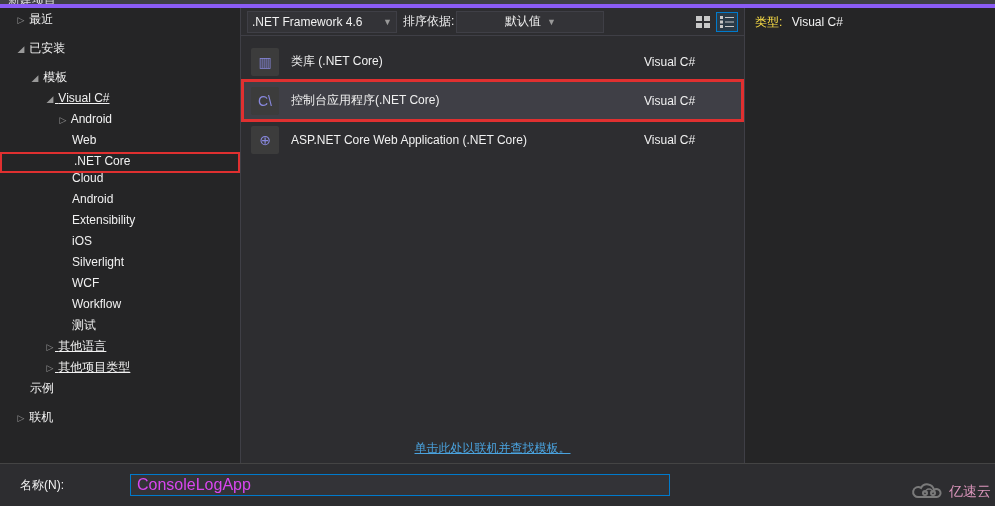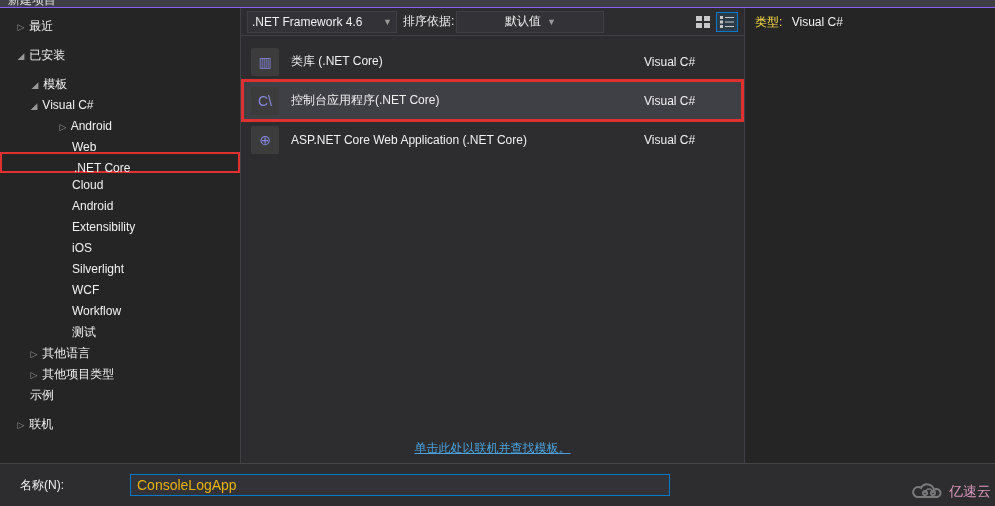--- a/index.html
+++ b/index.html
@@ -9,55 +9,55 @@
       background: #2d2d30;
       font-family: "Microsoft YaHei", "Segoe UI", sans-serif;
       font-size: 12px;
       color: #f1f1f1;
       overflow: hidden;
       position: relative;
     }
     .titlebar {
       height: 8px;
       background: #3f3f46;
-      border-bottom: 1px solid #8b5cf6;
+      border-bottom: 4px solid #8b5cf6;
       padding-left: 8px;
       color: #ddd;
       line-height: 0;
       overflow: hidden;
     }
     .main-area {
       display: flex;
       height: 456px;
       border-bottom: 1px solid #444;
     }
     
     .sidebar {
       width: 240px;
       background: #252526;
       padding-top: 4px;
       overflow: hidden;
     }
     .tree-item {
       height: 21px;
-      line-height: 29px;
+      line-height: 15px;
       color: #f1f1f1;
       white-space: nowrap;
       cursor: default;
     }
     .tree-item .arrow {
       display: inline-block;
       width: 10px;
       text-align: center;
       color: #999;
       font-size: 9px;
     }
     .lvl0 { padding-left: 16px; }
     .lvl1 { padding-left: 30px; }
-    .lvl2 { padding-left: 29px; }
+    .lvl2 { padding-left: 45px; text-decoration: underline; }
     .lvl3 { padding-left: 58px; }
     .lvl4 { padding-left: 72px; }
     .highlight-red {
       border: 2px solid #e03030;
       margin: -2px 0;
       position: relative;
     }
     .section-gap { height: 8px; }
     
     .center {
@@ -161,23 +161,23 @@
       align-items:center;
       padding: 6px 20px;
       background:#2d2d30;
     }
     .bottom-label { width:110px; color:#f1f1f1; }
     .name-input {
       width: 540px;
       height:22px;
       background:#333337;
       border:1px solid #007acc;
-      color:#eab308;
+      color:#d946ef;
       padding:0 6px;
-      font-size:14px;
+      font-size:16px;
       outline:none;
     }
     .watermark {
       position:absolute;
       right:4px; bottom:4px;
       display:flex; align-items:center;
       color:#f9a8d4; font-size:14px;
       opacity:0.85;
     }
     .watermark .cloud {

